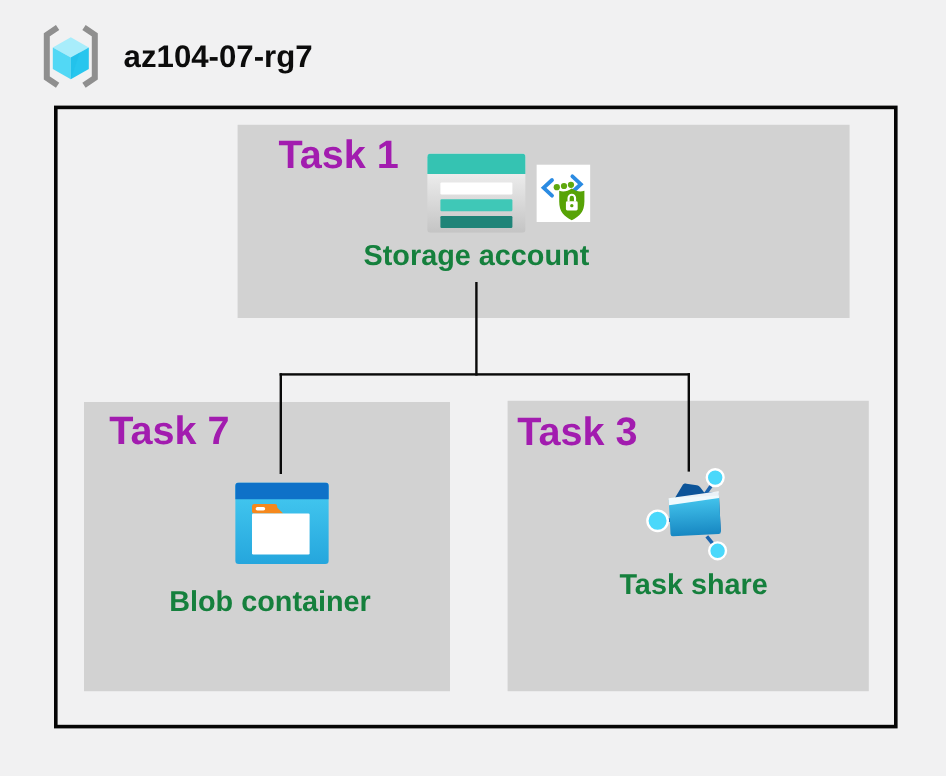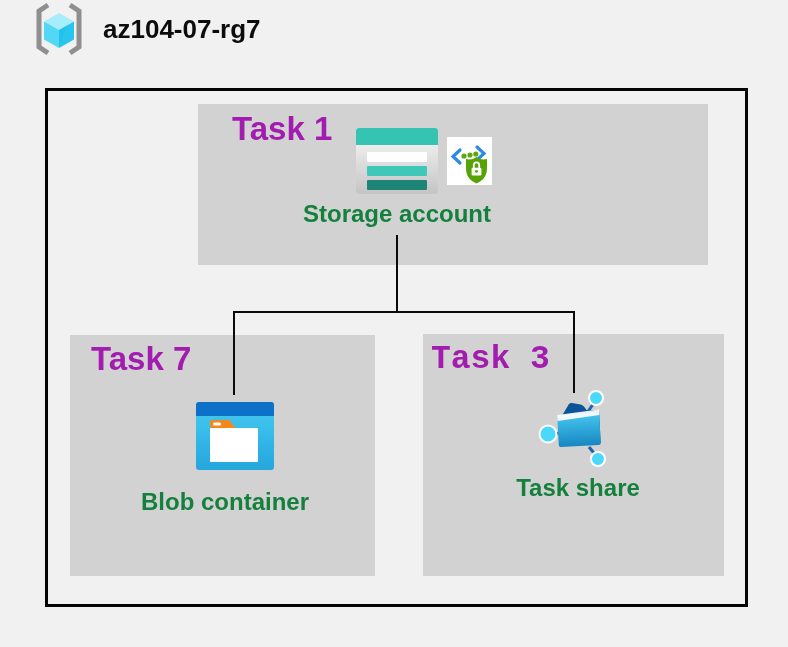--- a/index.html
+++ b/index.html
@@ -1,32 +1,32 @@
 <!DOCTYPE html>
 <html><head>
 <meta charset="utf-8">
 <style>
   html,body{margin:0;padding:0;background:#f1f1f2;font-family:"Liberation Sans",sans-serif;}
   .canvas{position:relative;width:788px;height:647px;background:#f1f1f2;overflow:hidden;}
 
-  .header{position:absolute;left:30px;top:0;display:flex;align-items:center;gap:15px;}
+  .header{position:absolute;left:30px;top:18px;display:flex;align-items:center;gap:15px;}
   .rg-title{font-size:26px;font-weight:bold;color:#0c0c0c;}
 
   .outer{position:absolute;left:45px;top:88px;width:703px;height:519px;
          border:3px solid #050505;box-sizing:border-box;background:transparent;}
 
   .box{position:absolute;background:#d2d2d2;}
   .box-task1{left:198px;top:104px;width:510px;height:161px;}
   .box-task5{left:70px;top:335px;width:305px;height:241px;}
   .box-task3{left:423px;top:334px;width:301px;height:242px;}
 
   .task-label{position:absolute;font-size:33px;font-weight:bold;color:#a21caf;white-space:nowrap;}
   .task-label-1{left:34px;top:6px;}
   .task-label-5{left:21px;top:5px;}
-  .task-label-3{left:8px;top:7px;font-family:Liberation Mono, monospace;}
+  .task-label-3{left:8px;top:7px;}
 
   .item-label{position:absolute;font-size:24px;font-weight:bold;color:#15803d;
               transform:translateX(-50%);white-space:nowrap;}
   .lbl-storage{left:397px;top:200px;}
   .lbl-blob{left:225px;top:488px;}
   .lbl-file{left:578px;top:474px;}
 
   .icon{position:absolute;}
   .icon-storage{left:356px;top:128px;}
   .icon-shield{left:447px;top:137px;}

